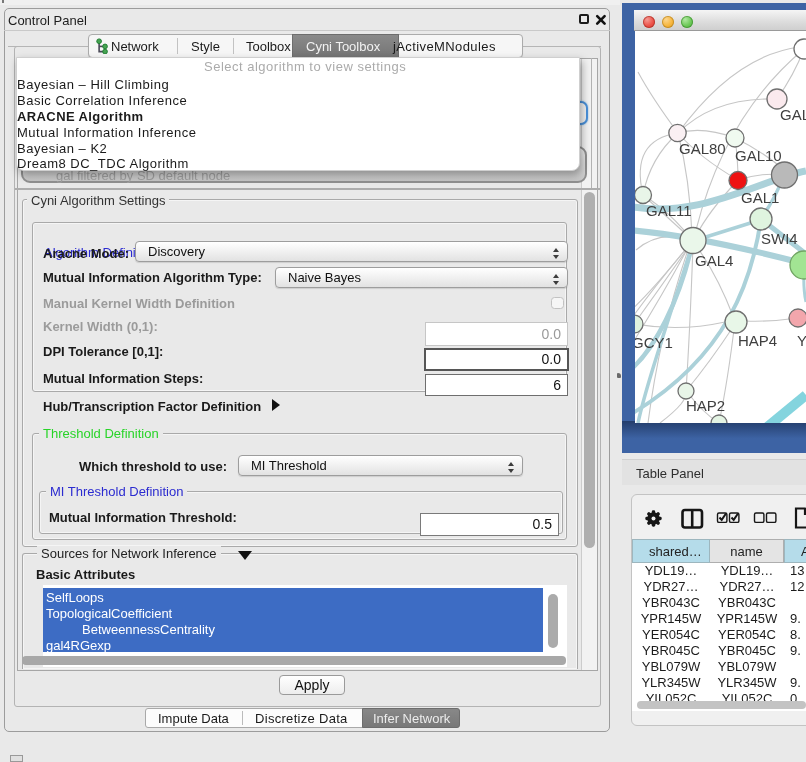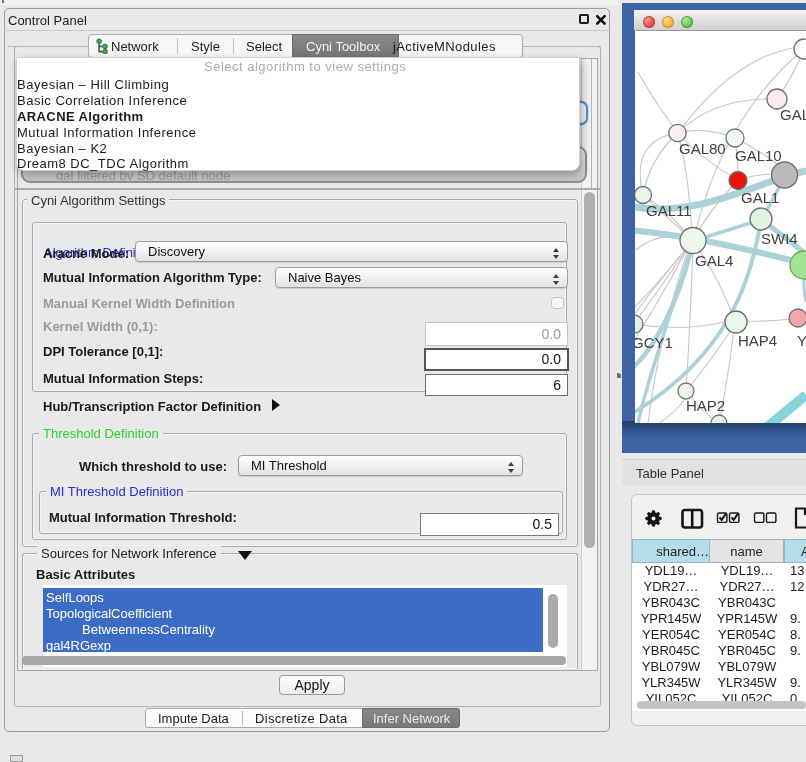--- a/index.html
+++ b/index.html
@@ -55,21 +55,21 @@
     <rect x="123.5" y="10" width="9.4" height="9.4" rx="1.5"></rect>
     <rect x="135.5" y="10" width="9.4" height="9.4" rx="1.5"></rect>
   </g>
   <g fill="none" stroke="#161616" stroke-width="2.2">
     <path d="M165 5.5 h9 l5.5 5.5 v13.5 h-14.5 z"></path>
     <path d="M174 5.5 v5.5 h5.5"></path>
   </g>
 </svg>
 
 <div class="a" style="left:632px;top:539px;width:174px;height:172px;background:#ffffff;"></div>
-<div class="a" style="left:632px;top:539px;width:78px;height:24px;background:#b5dcea;border:1px solid #9db6be;font-size:13px;color:#222;text-align:right;line-height:23px;text-indent:16px;">shared…</div>
+<div class="a" style="left:632px;top:539px;width:78px;height:24px;background:#b5dcea;border:1px solid #9db6be;font-size:13px;color:#222;text-align:left;line-height:23px;text-indent:16px;">shared…</div>
 <div class="a" style="left:710px;top:539px;width:74px;height:24px;background:#e4e4e4;border:1px solid #aeaeae;border-left:none;font-size:13px;color:#222;text-align:center;line-height:23px;">name</div>
 <div class="a" style="left:784px;top:539px;width:24px;height:24px;background:#b5dcea;border:1px solid #9db6be;font-size:13px;color:#222;text-align:left;padding-left:16px;line-height:23px;">A</div>
 <div class="a" style="left:632px;top:563px;width:78px;height:16px;font-size:13px;color:#1c1c1c;text-align:center;line-height:16px;overflow:hidden;">YDL19…</div>
 <div class="a" style="left:710px;top:563px;width:74px;height:16px;font-size:13px;color:#1c1c1c;text-align:center;line-height:16px;overflow:hidden;">YDL19…</div>
 <div class="a" style="left:790px;top:563px;width:16px;height:16px;font-size:13px;color:#1c1c1c;line-height:16px;overflow:hidden;">13</div>
 <div class="a" style="left:632px;top:579px;width:78px;height:16px;font-size:13px;color:#1c1c1c;text-align:center;line-height:16px;overflow:hidden;">YDR27…</div>
 <div class="a" style="left:710px;top:579px;width:74px;height:16px;font-size:13px;color:#1c1c1c;text-align:center;line-height:16px;overflow:hidden;">YDR27…</div>
 <div class="a" style="left:790px;top:579px;width:16px;height:16px;font-size:13px;color:#1c1c1c;line-height:16px;overflow:hidden;">12</div>
 <div class="a" style="left:632px;top:595px;width:78px;height:16px;font-size:13px;color:#1c1c1c;text-align:center;line-height:16px;overflow:hidden;">YBR043C</div>
 <div class="a" style="left:710px;top:595px;width:74px;height:16px;font-size:13px;color:#1c1c1c;text-align:center;line-height:16px;overflow:hidden;">YBR043C</div>
@@ -203,21 +203,21 @@
     <path d="M6.5 11 H12"></path>
   </g>
   <circle cx="6.5" cy="5.5" r="2.5" fill="#46a452" stroke="#1e7c30" stroke-width="1"></circle>
   <circle cx="12.8" cy="11" r="2.5" fill="#46a452" stroke="#1e7c30" stroke-width="1"></circle>
   <circle cx="12.8" cy="16.5" r="2.5" fill="#46a452" stroke="#1e7c30" stroke-width="1"></circle>
 </svg>
 <div class="lbl" style="left:111px;top:39px;">Network</div>
 <div class="a" style="left:177px;top:38px;width:1px;height:16px;background:#c2c2c2;"></div>
 <div class="lbl" style="left:191px;top:39px;">Style</div>
 <div class="a" style="left:233px;top:38px;width:1px;height:16px;background:#c2c2c2;"></div>
-<div class="lbl" style="left:246px;top:39px;">Select</div>
+<div class="lbl" style="left:246px;top:39px;">Toolbox</div>
 <div class="lbl" style="left:306px;top:39px;color:#f2f2f2;">Cyni Toolbox</div>
 <div class="lbl" style="left:393px;top:39px;letter-spacing:.4px;">jActiveMNodules</div>
 
 <div class="a" style="left:380px;top:101px;width:208px;height:24px;background:#f2f2f2;border:2.5px solid #4a90d9;border-radius:7px;box-shadow:0 0 2px #7fb5e2;"></div>
 <div class="a" style="left:21px;top:146px;width:566px;height:37px;background:linear-gradient(#ececec,#d9d9d9 60%,#c6c6c6);border:2px solid #909090;border-radius:9px;"></div>
 <div class="lbl" style="left:56px;top:168px;color:#9f9f9f;">gal filtered by SD default node</div>
 <div class="a" style="left:591px;top:58px;width:1px;height:132px;background:#b3b3b3;"></div>
 <div class="a" style="left:15px;top:188px;width:585px;height:2px;background:#adadad;"></div>
 
 <div class="a" style="left:16px;top:57px;width:564px;height:114px;background:#ffffff;border:1px solid #cfcfcf;border-radius:0 0 8px 8px;box-shadow:2px 4px 9px rgba(0,0,0,.34);"></div>

